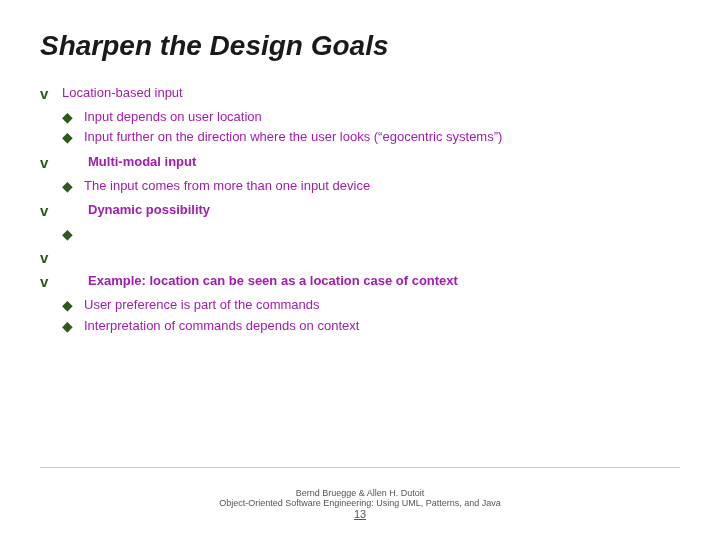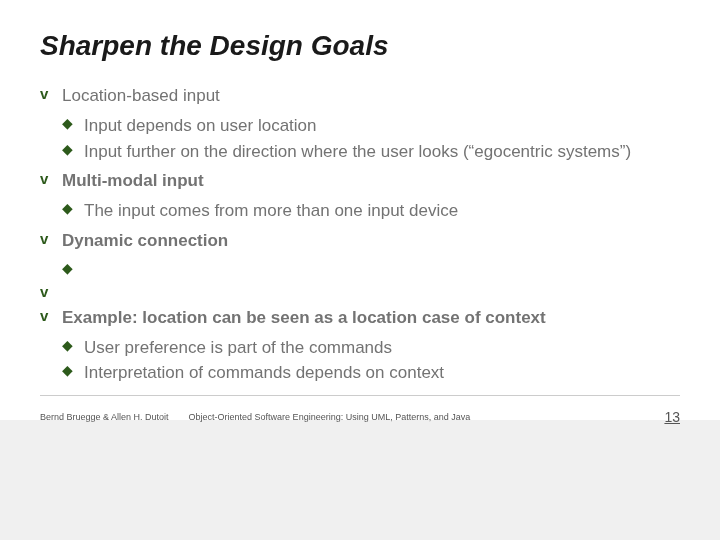--- a/index.html
+++ b/index.html
@@ -11,21 +11,21 @@
     body {
       width: 720px;
       height: 540px;
       background: #f0f0f0;
       font-family: Arial, Helvetica, sans-serif;
       overflow: hidden;
     }
 
     .slide {
       width: 720px;
-      height: 420px;
+      height: 540px;
       background: #ffffff;
       padding: 30px 40px 20px 40px;
       display: flex;
       flex-direction: column;
     }
 
     .slide-title {
       font-size: 28px;
       font-weight: bold;
       color: #1a1a1a;
@@ -56,27 +56,28 @@
     }
 
     .bullet-diamond {
       font-size: 14px;
       color: #2d5a1b;
       min-width: 14px;
       margin-top: 1px;
     }
 
     .bullet-text {
-      font-size: 17px;
-      color: #737373;
+      font-size: 13px;
+      color: #a21caf;
       line-height: 1.4;
     }
 
     .bullet-text.bold {
       font-weight: bold;
+      margin-left: 26px;
     }
 
     .sub-items {
       display: flex;
       flex-direction: column;
       gap: 2px;
       margin-left: 22px;
       margin-bottom: 2px;
     }
 
@@ -84,39 +85,40 @@
       display: flex;
       align-items: flex-start;
       gap: 8px;
     }
 
     .footer {
       display: flex;
       justify-content: space-between;
       align-items: center;
       border-top: 1px solid #cccccc;
-      padding-top: 13px;
+      padding-top: 20px;
       margin-top: 8px;
+      flex-direction: column;
     }
 
     .footer-left {
       font-size: 9px;
       color: #555555;
     }
 
     .footer-center {
       font-size: 9px;
       color: #555555;
       text-align: left;
       flex: 1;
       padding: 0 20px;
     }
 
     .footer-right {
-      font-size: 14px;
+      font-size: 11px;
       color: #555555;
       text-decoration: underline;
     }
   </style>
 </head>
 <body>
 
 <div class="slide">
   <div class="slide-title">Sharpen the Design Goals</div>
 
@@ -143,21 +145,21 @@
     </div>
     <div class="sub-items">
       <div class="sub-item">
         <span class="bullet-diamond">◆</span>
         <span class="bullet-text">The input comes from more than one input device</span>
       </div>
     </div>
 
     <div class="bullet-item">
       <span class="bullet-v">v</span>
-      <span class="bullet-text bold">Dynamic connection</span>
+      <span class="bullet-text bold">Dynamic possibility</span>
     </div>
     <div class="sub-items">
       <div class="sub-item">
         <span class="bullet-diamond">◆</span>
       </div>
     </div>
 
     <div class="bullet-item">
       <span class="bullet-v">v</span>
     </div>

